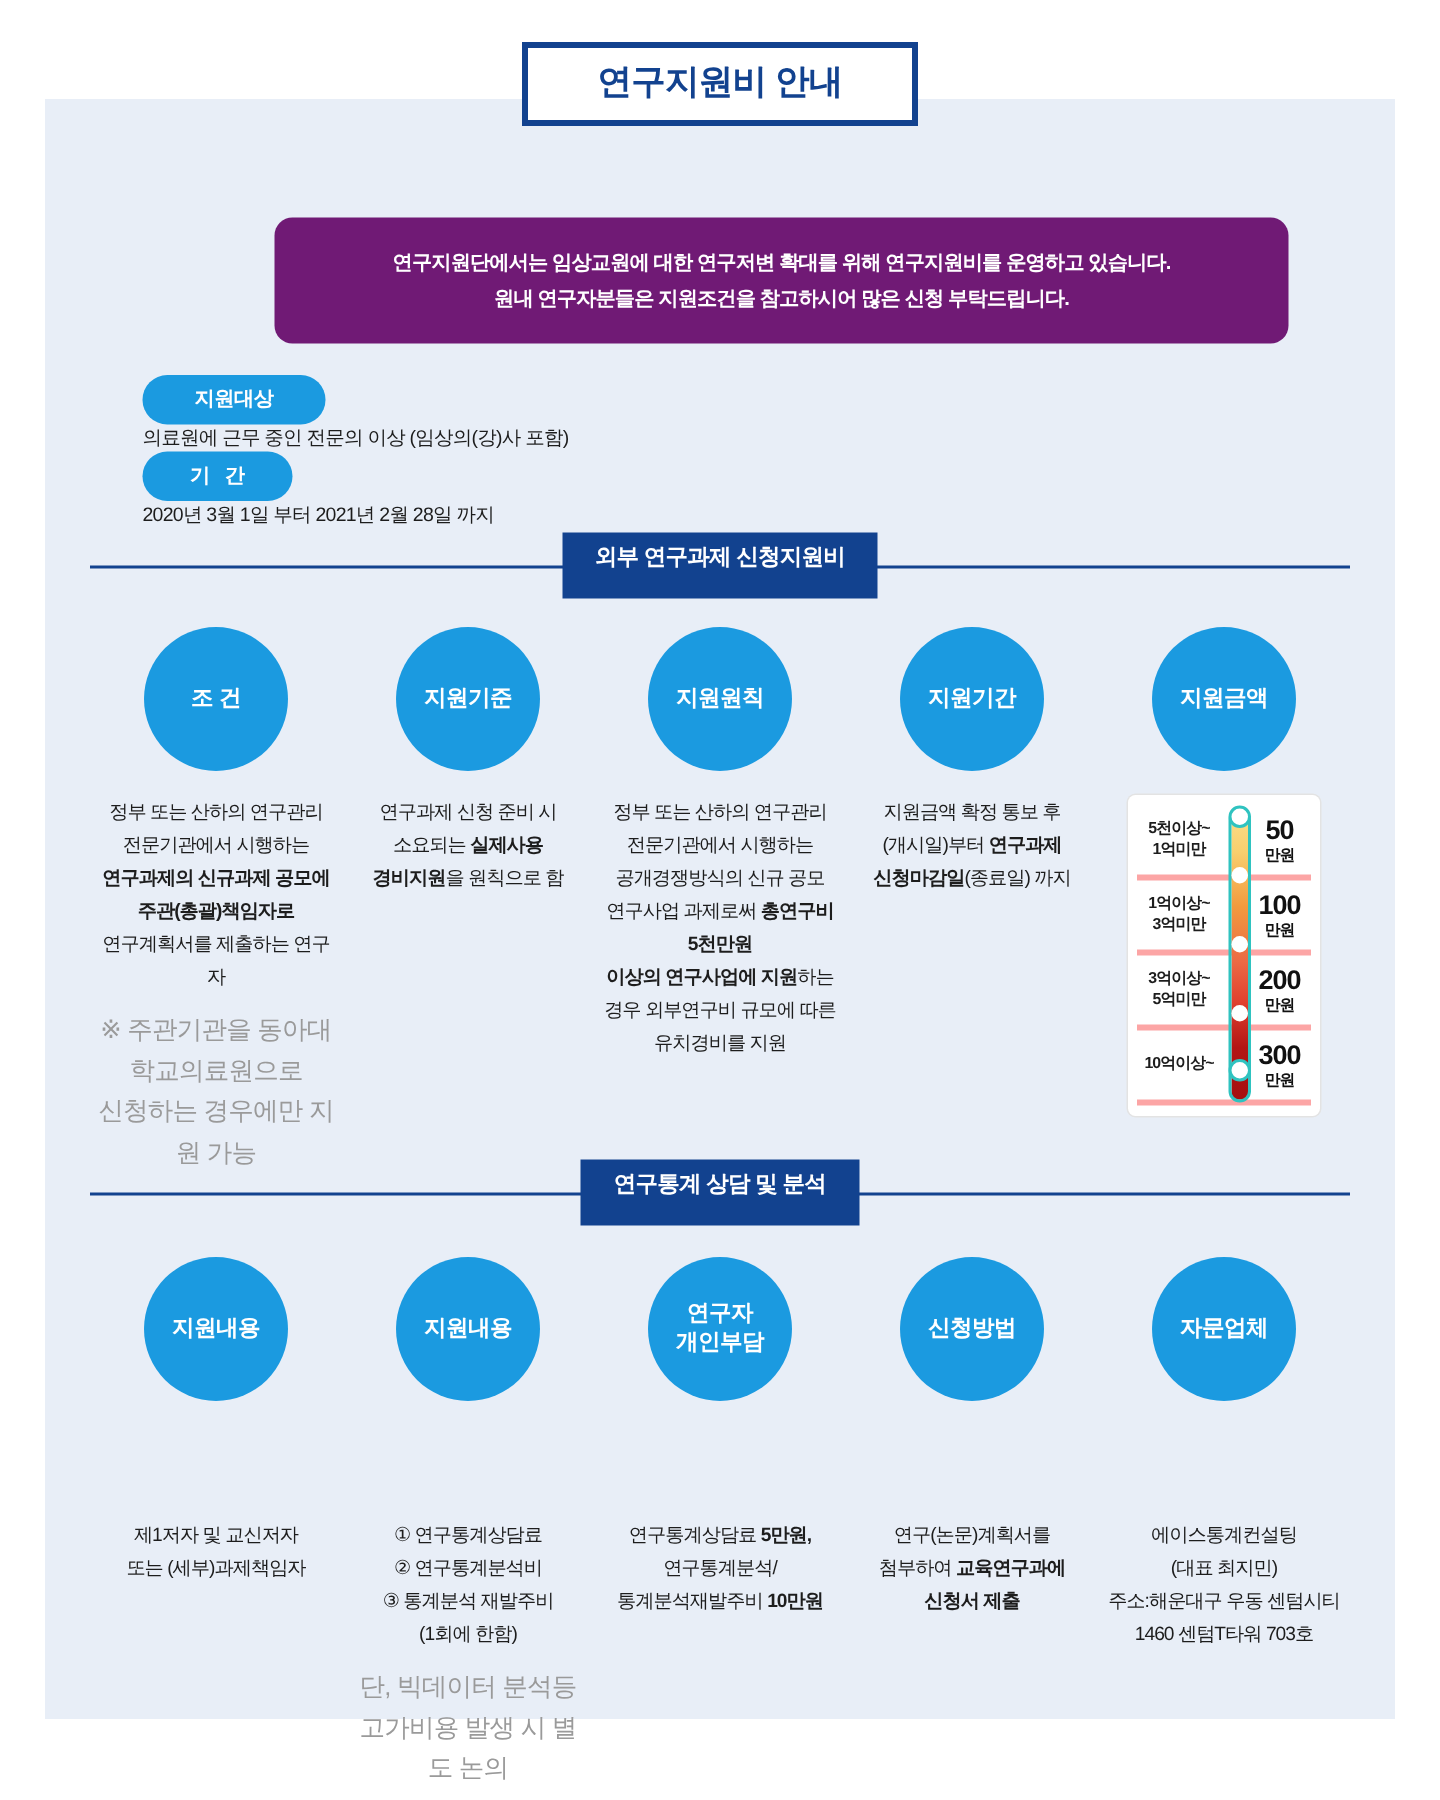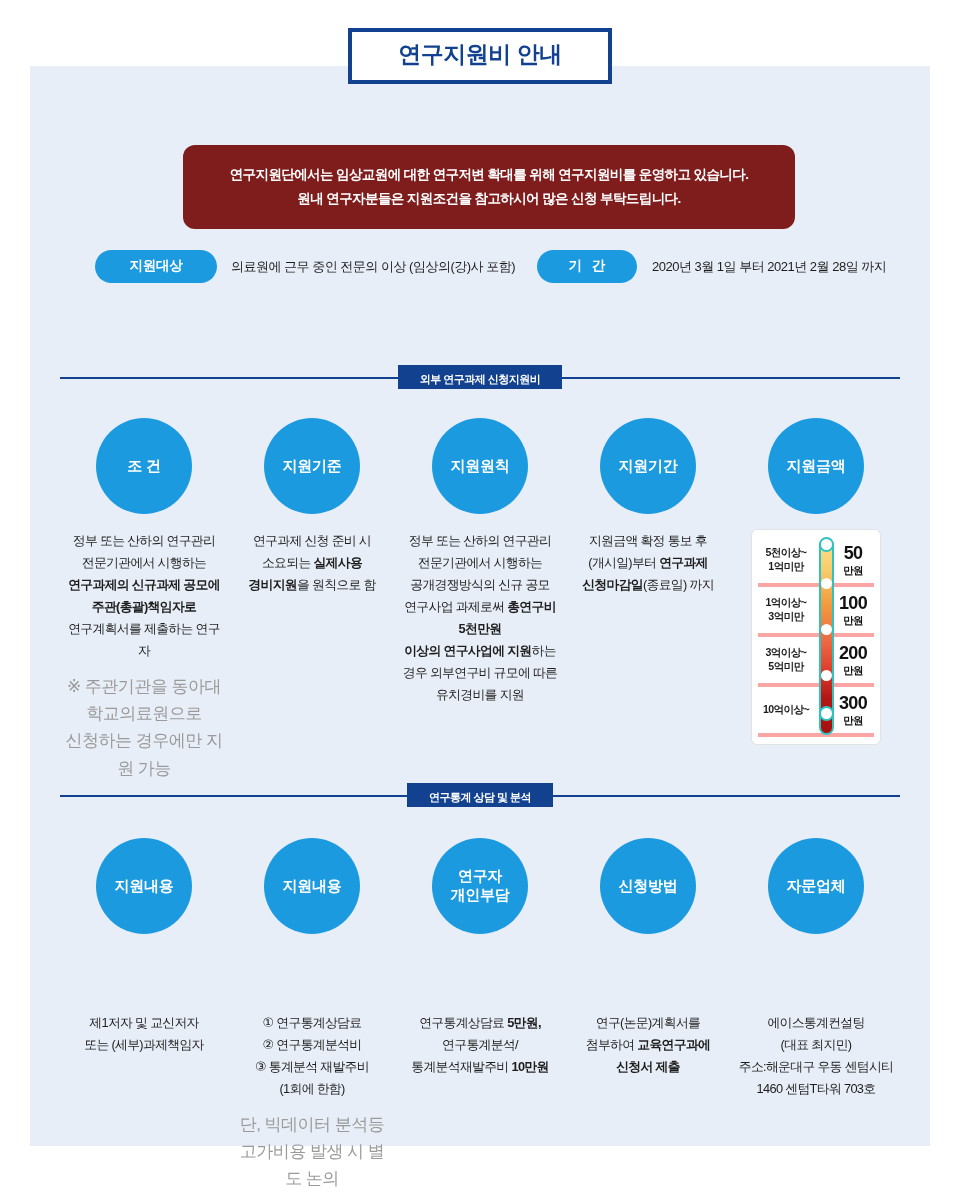--- a/index.html
+++ b/index.html
@@ -52,41 +52,42 @@
     letter-spacing: -0.5px;
     line-height: 1.2;
     white-space: nowrap;
   }
 
   
   .intro {
     position: absolute;
     left: 183px;
     top: 145px;
-    width: 612px;
+    width: 676px;
     box-sizing: border-box;
-    background: #7f1d1d;
+    background: #701a75;
     border-radius: 12px;
     color: #ffffff;
     text-align: center;
     padding: 18px 10px 19px;
     font-size: 13.5px;
     font-weight: bold;
     line-height: 1.75;
     letter-spacing: -0.6px;
   }
 
   
   .inforow {
     position: absolute;
     left: 95px;
     top: 250px;
     width: 780px;
     display: flex;
-    align-items: center;
+    align-items: flex-start;
+    flex-direction: column;
   }
   .pill {
     background: #1b9ae0;
     color: #ffffff;
     border-radius: 18px;
     font-size: 13.5px;
     font-weight: bold;
     letter-spacing: -0.3px;
     padding: 7px 0 8px;
     text-align: center;
@@ -120,24 +121,24 @@
     left: 0;
     right: 0;
     top: 50%;
     height: 2px;
     background: #12428f;
   }
   .section-head .label {
     position: relative;
     background: #12428f;
     color: #ffffff;
-    font-size: 11px;
+    font-size: 15px;
     font-weight: bold;
     letter-spacing: -0.5px;
-    padding: 9px 22px 4px;
+    padding: 9px 22px 20px;
     line-height: 1;
     white-space: nowrap;
   }
 
   
   .circle-row {
     position: absolute;
     left: 60px;
     width: 840px;
     display: flex;

